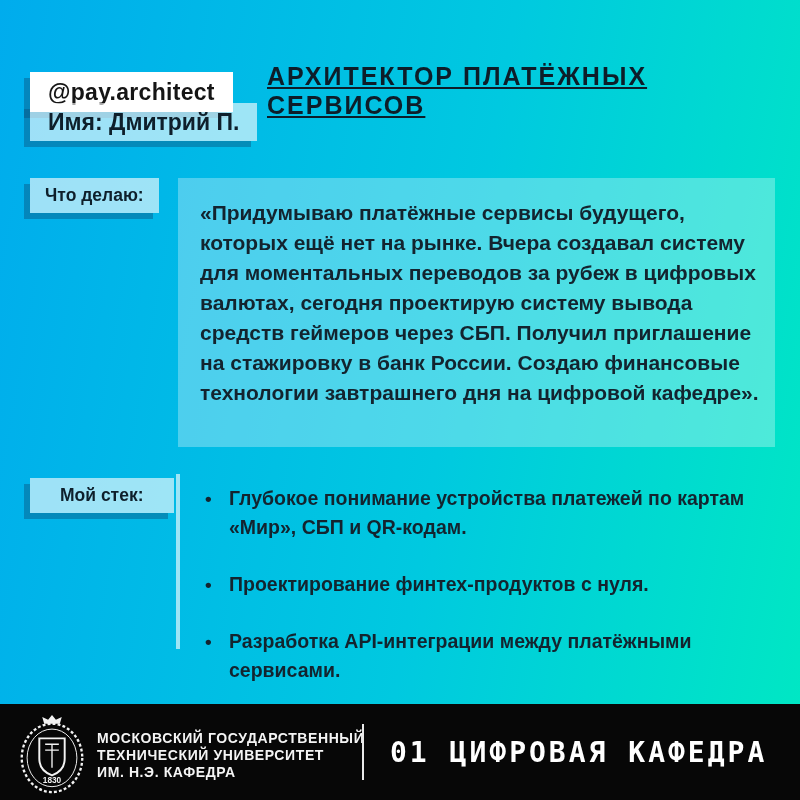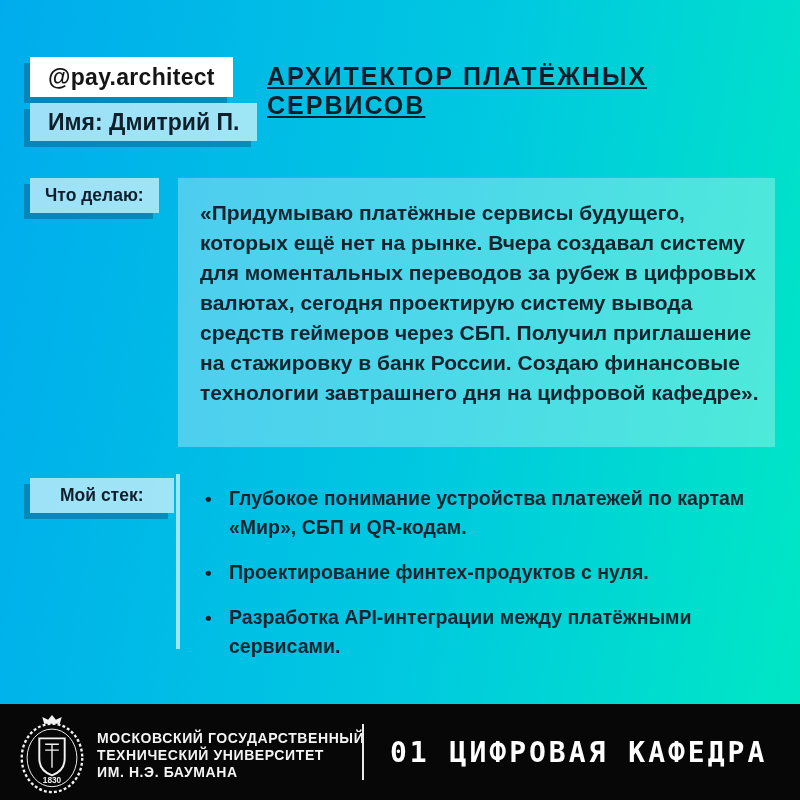--- a/index.html
+++ b/index.html
@@ -10,21 +10,21 @@
     position:relative; width:800px; height:800px; overflow:hidden;
     background:linear-gradient(100deg,#00aced 0%,#00c9e0 55%,#00e8c3 100%);
   }
 
   
   .badge {
     position:absolute; display:flex; align-items:center;
     color:#0e1f2b; font-weight:700;
     box-shadow:-6px 6px 0 rgba(9,78,122,0.42);
   }
-  .badge-white { background:#ffffff; }
+  .badge-white { background:#ffffff;margin-top:15px; }
   .badge-glass { background:rgba(255,255,255,0.62); }
 
   .handle-badge { left:30px; top:57px; height:40px; padding:0 18px; font-size:23px; letter-spacing:0.3px; color:#151515; }
   .name-badge   { left:30px; top:103px; height:38px; padding:8px 18px; font-size:23px; }
   .whatido-badge{ left:30px; top:178px; height:35px; padding:0 15px; font-size:17.5px; }
   .stack-badge  { left:30px; top:478px; height:35px; padding:0 30px; font-size:17.5px; }
 
   .main-title {
     position:absolute; left:267px; top:62px;
     font-size:25px; font-weight:700; letter-spacing:2px; color:#0d1d29;text-decoration:underline;
@@ -39,21 +39,21 @@
     position:absolute; left:22px; top:20px; width:562px;
     font-size:21px; line-height:30px; font-weight:700; color:#13242f;
   }
 
   
   .stack-vline {
     position:absolute; left:176px; top:474px; width:4px; height:175px;
     background:rgba(255,255,255,0.62);
   }
   .stack-list { position:absolute; left:205px; top:484px; width:565px;
-    display:flex; flex-direction:column; gap:16px; }
+    display:flex; flex-direction:column; gap:28px; }
   .stack-item { display:flex; font-size:19.5px; line-height:29px; font-weight:700; color:#13242f; }
   .stack-item .bullet { width:24px; flex:0 0 24px; }
   .stack-item .bullet::before { content:"•"; font-size:19px; }
 
   
   .footer {
     position:absolute; left:0; top:704px; width:800px; height:96px;
     background:#070707; display:flex; align-items:center;
   }
   .uni-logo { position:absolute; left:16px; top:8px; width:72px; height:82px; }
@@ -116,19 +116,19 @@
         <ellipse cx="36" cy="47" rx="25.5" ry="29.5" stroke-width="1"></ellipse>
         <path d="M23 27 h26 v21 q0 12 -13 17 q-13 -5 -13 -17 z" stroke-width="2"></path>
         <path d="M29 33 h14 M29 39 h14 M36 33 v24" stroke-width="1.4"></path>
         <path d="M36 3 l4 5 l6 -3 l-2 7 h-16 l-2 -7 l6 3 z" fill="#f2f2f2" stroke="none"></path>
       </g>
       <text x="36" y="73" text-anchor="middle" font-size="8.5" font-weight="bold" font-family="Liberation Sans, sans-serif" fill="#f2f2f2">1830</text>
     </svg>
     <div class="uni-text">
       <div>МОСКОВСКИЙ ГОСУДАРСТВЕННЫЙ</div>
       <div>ТЕХНИЧЕСКИЙ УНИВЕРСИТЕТ</div>
-      <div>ИМ. Н.Э. БАУМАНА</div>
+      <div>ИМ. Н.Э. КАФЕДРА</div>
     </div>
     <div class="footer-divider"></div>
     <div class="program-title">01 ЦИФРОВАЯ КАФЕДРА</div>
   </div>
 
 </div>
 
 </body></html>

